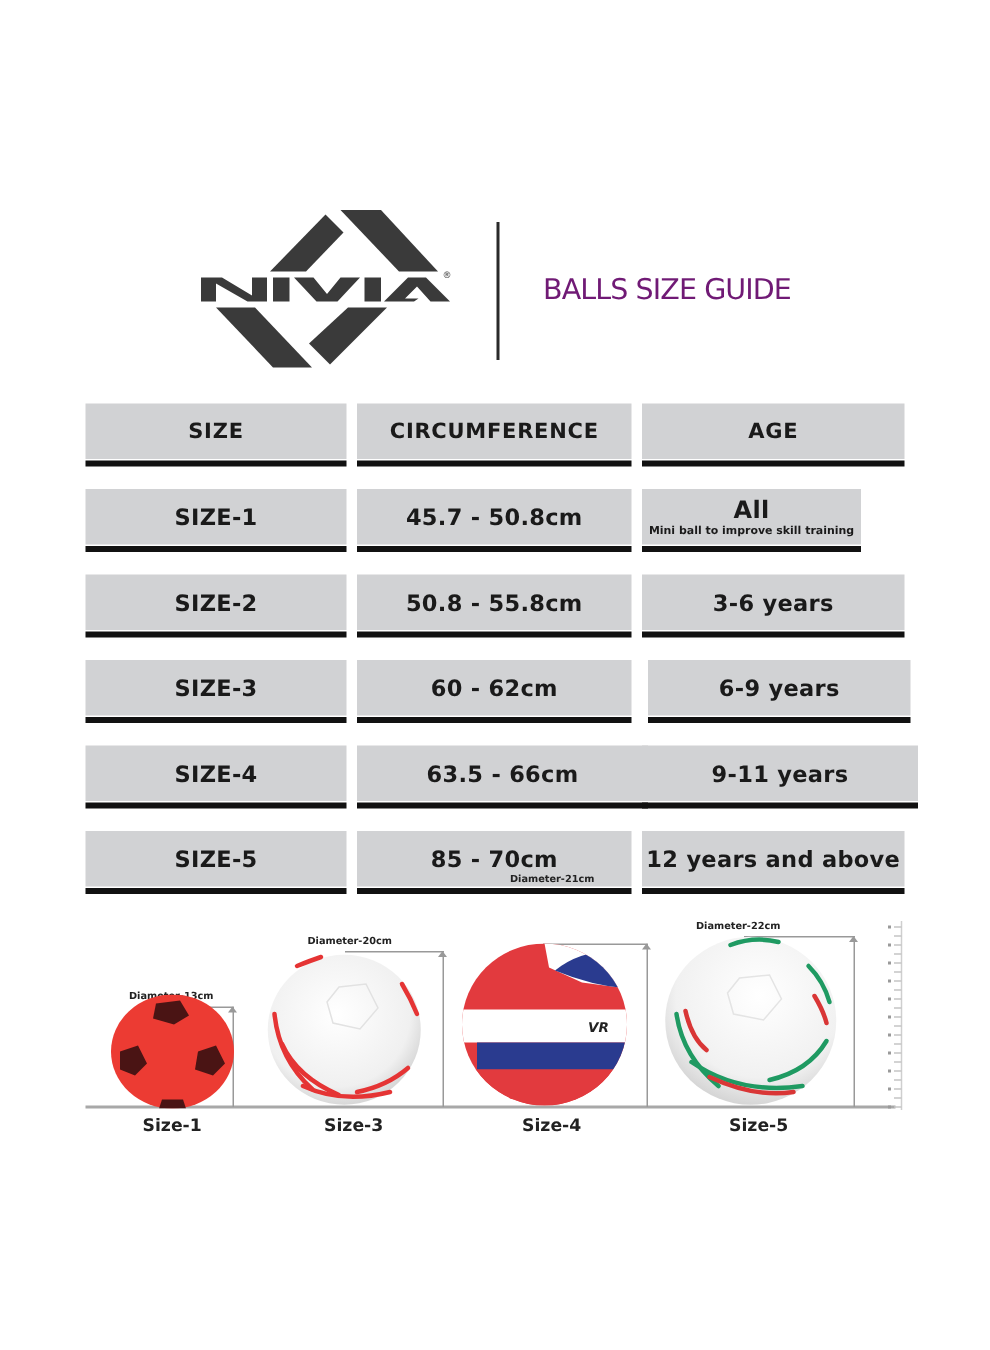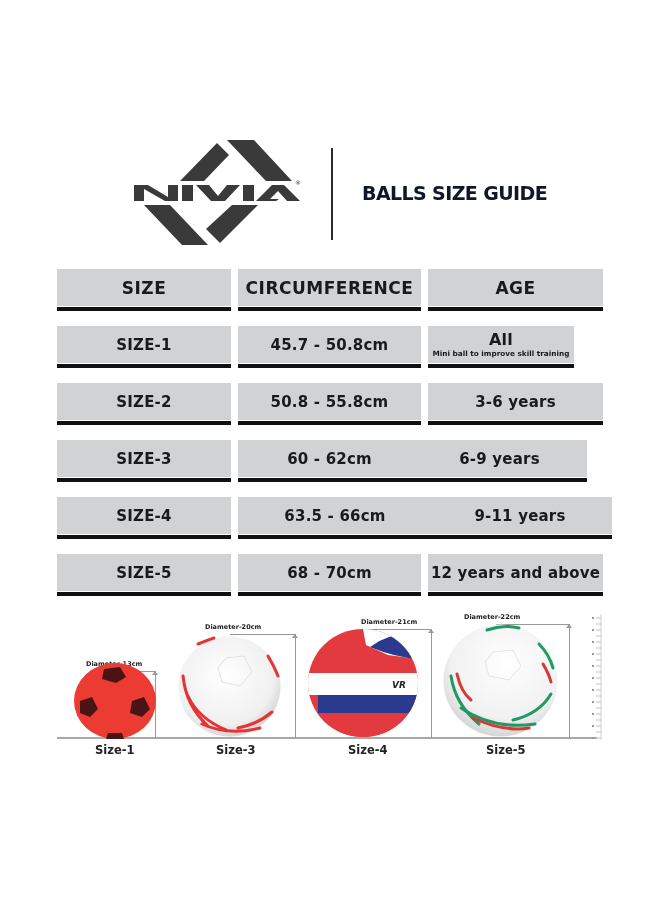--- a/index.html
+++ b/index.html
@@ -4,28 +4,28 @@
 <style>
   html, body { margin: 0; padding: 0; background: #ffffff; }
   body { width: 660px; height: 900px; position: relative; overflow: hidden;
          font-family: "DejaVu Sans", sans-serif; color: #1a1a1a; }
   .abs { position: absolute; }
 
   
   .logo { left: 132px; top: 139px; width: 172px; height: 108px; }
   .divider { left: 331px; top: 148px; width: 2px; height: 92px; background: #2a2a2a; }
   .guide-title { left: 362px; top: 182px; font-family: "DejaVu Sans", sans-serif;
-                 font-weight: bold; font-size: 19px; letter-spacing: -0.6px; color: #0f172a; white-space: nowrap; }
+                 font-weight: normal; font-size: 19px; letter-spacing: -0.6px; color: #701a75; white-space: nowrap; }
 
   
   .cell { position: absolute; background: #d1d2d4; box-sizing: border-box;
           display: flex; flex-direction: column; align-items: center; justify-content: center; }
   .cell::after { content: ""; position: absolute; left: 0; right: 0; bottom: -5px; height: 4px; background: #111; }
   .cell .txt { font-family: "DejaVu Sans", sans-serif; font-weight: bold; font-size: 15px; color: #1a1a1a; white-space: nowrap; letter-spacing: 0.2px; }
-  .cell.hdr .txt { font-size: 17px; letter-spacing: 0.5px; }
+  .cell.hdr .txt { font-size: 14px; letter-spacing: 0.5px; }
   .cell .sub { font-family: "DejaVu Sans", sans-serif; font-weight: bold; font-size: 7.3px; color: #1a1a1a; white-space: nowrap; margin-top: 1px; }
   .cell .txt.big { font-size: 16px; line-height: 16px; }
 
   
   .ground { left: 57px; top: 737px; width: 540px; height: 2px; background: #a8a8a8; }
   .ball-label { font-family: "DejaVu Sans", sans-serif; font-weight: bold; font-size: 11.5px; color: #222; white-space: nowrap; }
   .dia-label { font-family: "DejaVu Sans", sans-serif; font-weight: bold; font-size: 6.5px; color: #222; white-space: nowrap; }
   .vline { width: 1px; background: #999; }
   .hline { height: 1px; background: #999; }
   .arrow-head { width: 0; height: 0; border-left: 3px solid transparent; border-right: 3px solid transparent; border-bottom: 4px solid #999; }
@@ -90,39 +90,39 @@
 <div class="cell" style="left:428px; top:383px; width:175px; height:37px;">
   <span class="txt">3-6 years</span>
 </div>
 
 <div class="cell" style="left:57px; top:440px; width:174px; height:37px;">
   <span class="txt">SIZE-3</span>
 </div>
 <div class="cell" style="left:238px; top:440px; width:183px; height:37px;">
   <span class="txt">60 - 62cm</span>
 </div>
-<div class="cell" style="left:412px; top:440px; width:175px; height:37px;">
+<div class="cell" style="left:432px; top:440px; width:175px; height:37px;">
   <span class="txt">6-9 years</span>
 </div>
 
 <div class="cell" style="left:57px; top:497px; width:174px; height:37px;">
   <span class="txt">SIZE-4</span>
 </div>
 <div class="cell" style="left:238px; top:497px; width:194px; height:37px;">
   <span class="txt">63.5 - 66cm</span>
 </div>
 <div class="cell" style="left:428px; top:497px; width:184px; height:37px;">
   <span class="txt">9-11 years</span>
 </div>
 
 <div class="cell" style="left:57px; top:554px; width:174px; height:37px;">
   <span class="txt">SIZE-5</span>
 </div>
 <div class="cell" style="left:238px; top:554px; width:183px; height:37px;">
-  <span class="txt">68 - 70cm</span>
+  <span class="txt">85 - 70cm</span>
 </div>
 <div class="cell" style="left:428px; top:554px; width:175px; height:37px;">
   <span class="txt">12 years and above</span>
 </div>
 
 <div class="abs ground"></div>
 
 <div class="abs dia-label" style="left:86px; top:660px;">Diameter-13cm</div>
 <div class="abs hline" style="left:115px; top:671px; width:41px;"></div>
 <div class="abs vline" style="left:155px; top:672px; height:66px;"></div>
@@ -156,21 +156,21 @@
     <path d="M5,40 Q8,70 30,90"></path>
     <path d="M10,60 Q20,82 48,94"></path>
     <path d="M24,88 Q50,100 82,92"></path>
     <path d="M60,92 Q80,88 94,76"></path>
     <path d="M90,20 Q96,30 100,40"></path>
     <path d="M20,8 Q30,4 36,2"></path>
   </g>
 </svg>
 <div class="abs ball-label" style="left:216px; top:743px;">Size-3</div>
 
-<div class="abs dia-label" style="left:340px; top:618px;margin-left:21px;">Diameter-21cm</div>
+<div class="abs dia-label" style="left:340px; top:582px;">Diameter-21cm</div>
 <div class="abs hline" style="left:362px; top:629px; width:70px;"></div>
 <div class="abs vline" style="left:431px; top:630px; height:108px;"></div>
 <div class="abs arrow-head" style="left:428px; top:629px;"></div>
 <svg class="abs" style="left:308px; top:629px;" width="110" height="108" viewBox="0 0 110 108">
   <defs>
     <clipPath id="c4">
         <ellipse cx="55" cy="54" rx="55" ry="54"></ellipse>
       </clipPath>
   </defs>
   <g clip-path="url(#c4)">

